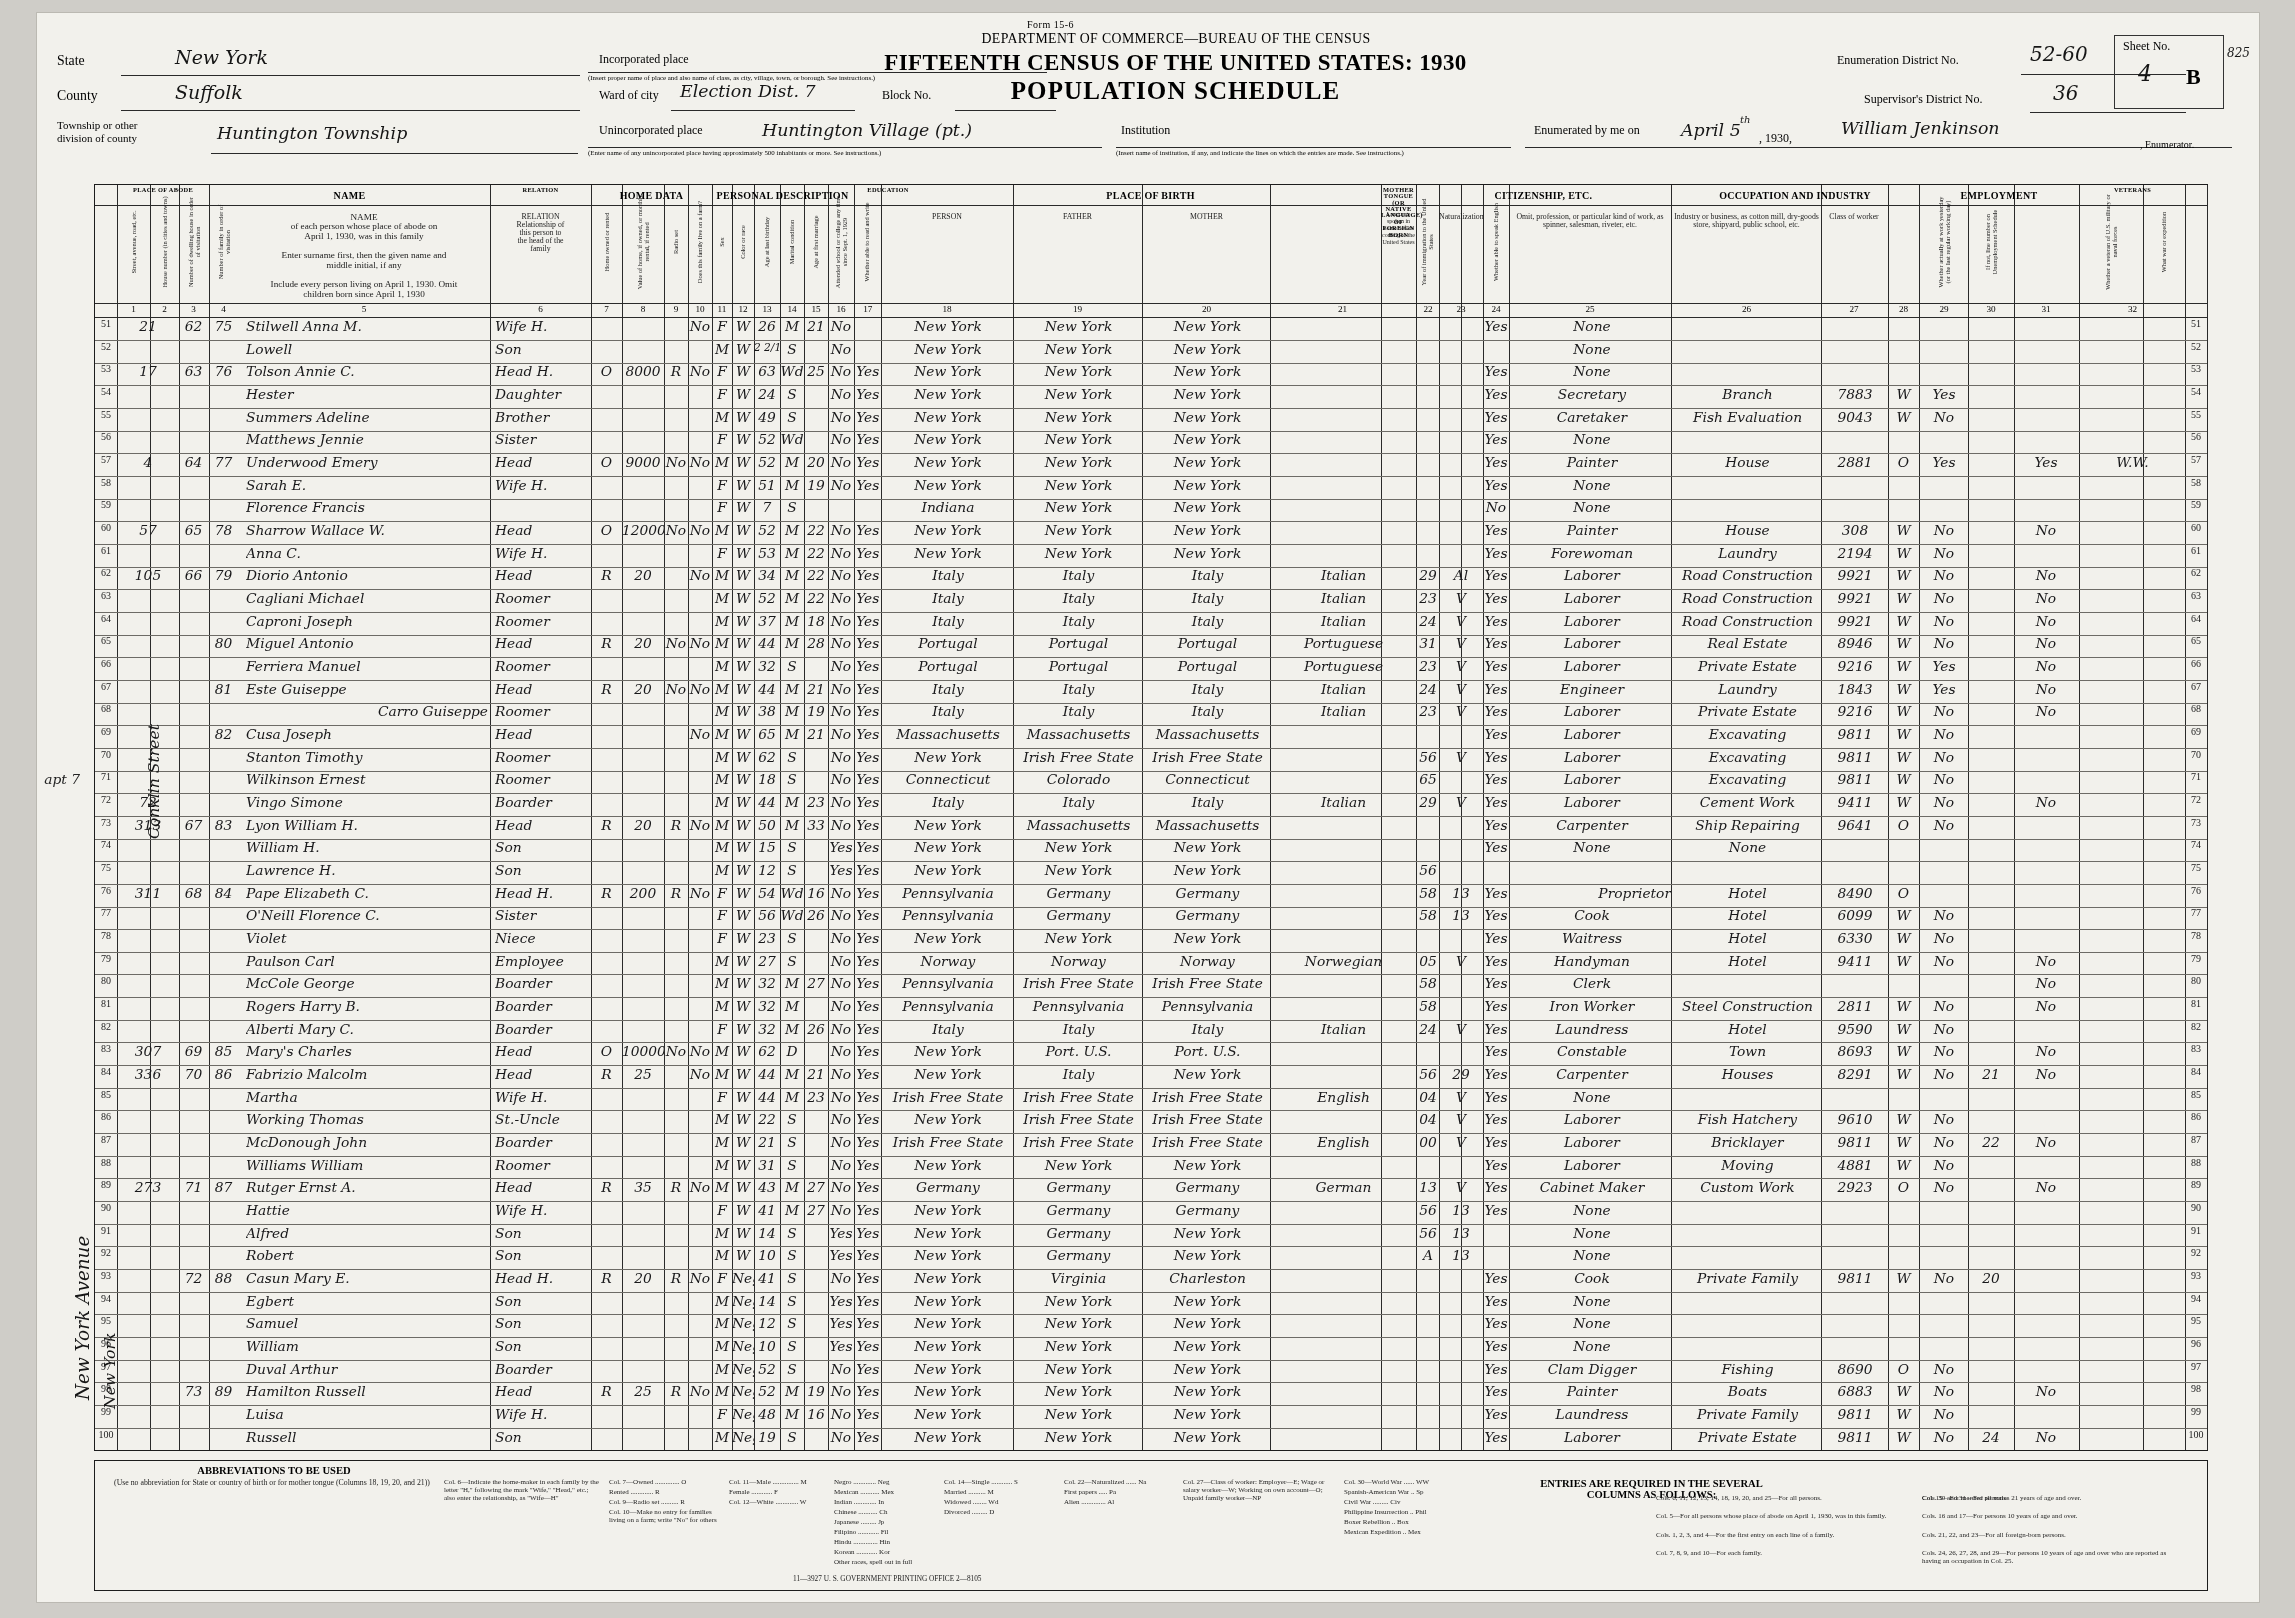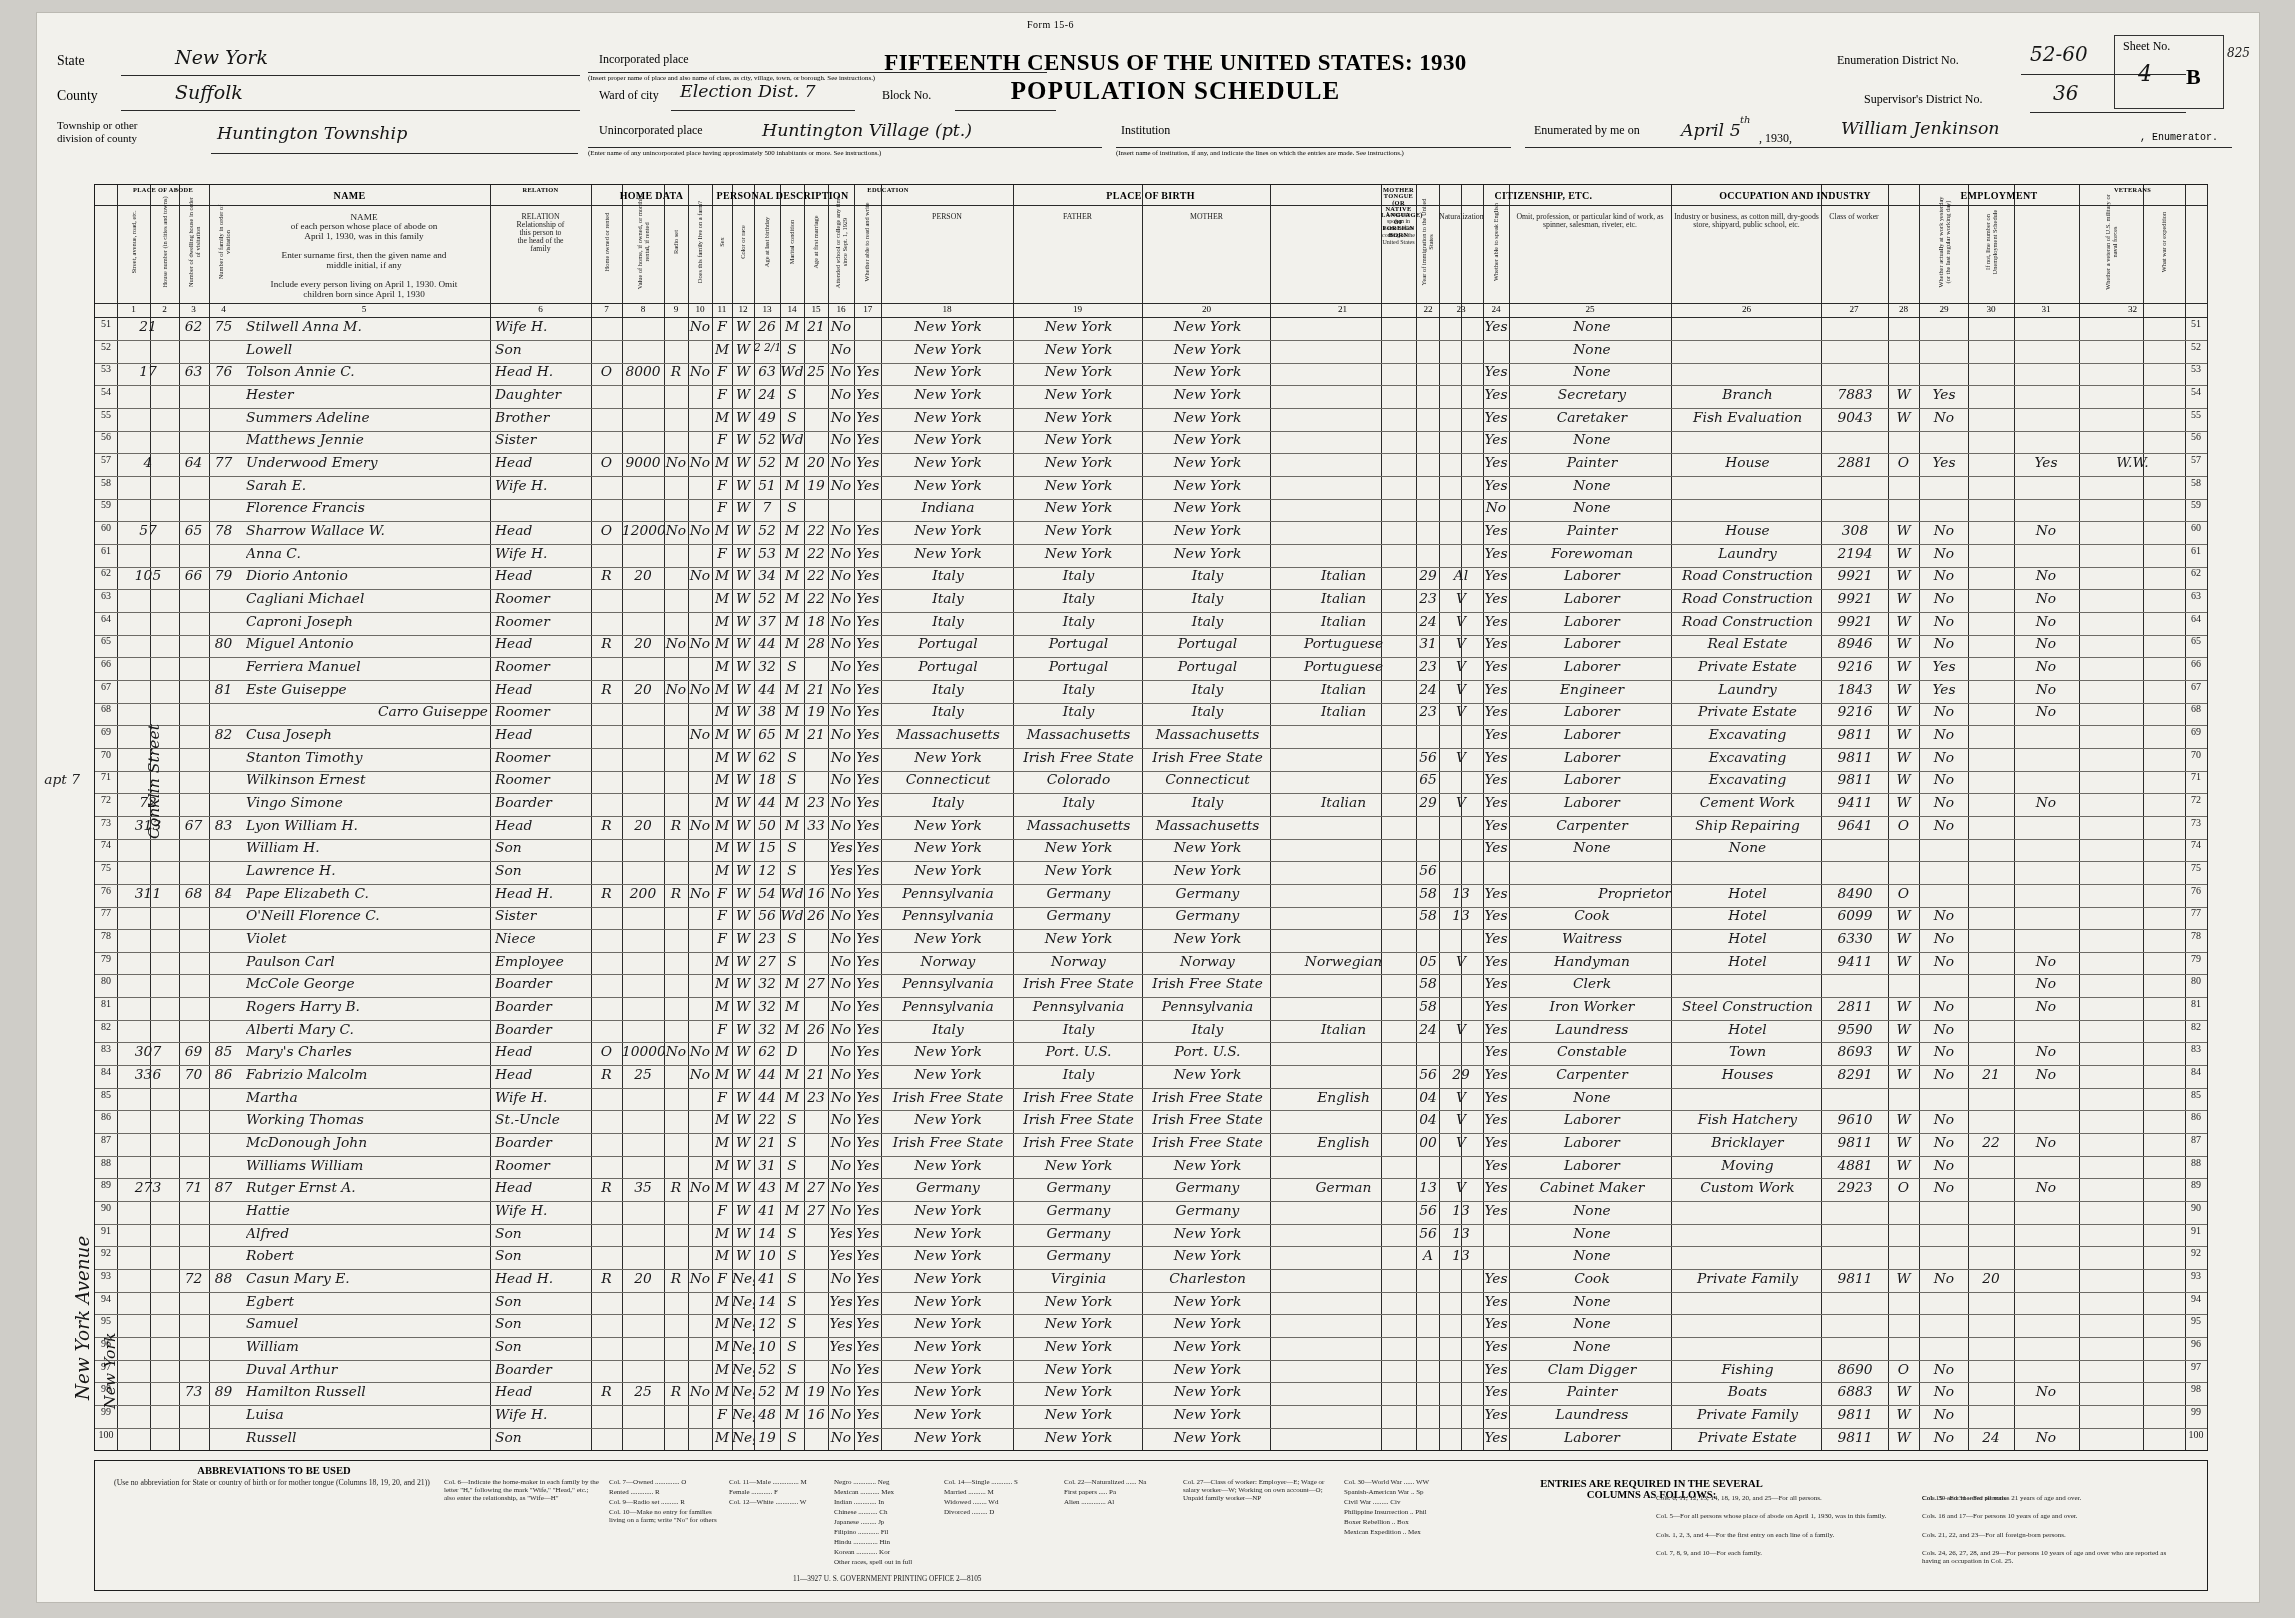--- a/index.html
+++ b/index.html
@@ -43,20 +43,21 @@
   .marknote{position:absolute;font-family:"DejaVu Serif",serif;font-style:italic;font-size:13.8px;color:#222;}
 </style>
 </head>
 <body>
 
 <div id="page">
   <div id="sheet">
 
     <div class="hdr">
       <div class="form-no">Form 15-6</div>
+      <div class="dept">DEPARTMENT OF COMMERCE—BUREAU OF THE CENSUS</div>
       <div class="title15">FIFTEENTH CENSUS OF THE UNITED STATES: 1930</div>
       <div class="title-pop">POPULATION SCHEDULE</div>
 
       <div class="lbl" style="left:20px;top:40px;">State</div>
       <div style="position:absolute;left:84px;top:62px;width:459px;border-bottom:1.1px solid #2a2a2a;"></div>
       <div class="hw" style="left:138px;top:33px;">New York</div>
 
       <div class="lbl" style="left:20px;top:75px;">County</div>
       <div style="position:absolute;left:84px;top:97px;width:459px;border-bottom:1.1px solid #2a2a2a;"></div>
       <div class="hw" style="left:138px;top:68px;">Suffolk</div>
@@ -97,21 +98,21 @@
       <div class="hw" style="left:2101px;top:48px;font-size:22px;">4</div>
       <div class="lbl" style="left:2149px;top:51px;font-size:22px;font-weight:bold;">B</div>
       <div class="hwsm" style="left:2190px;top:33px;font-size:12px;">825</div>
 
       <div class="lbl" style="left:1497px;top:110px;font-size:12px;">Enumerated by me on</div>
       <div style="position:absolute;left:1488px;top:134px;width:707px;border-bottom:1.1px solid #2a2a2a;"></div>
       <div class="hw" style="left:1644px;top:107px;font-size:17.4px;">April 5</div>
       <div class="hwsm" style="left:1703px;top:101px;font-size:10px;">th</div>
       <div class="lbl" style="left:1722px;top:118px;font-size:12px;">, 1930,</div>
       <div class="hw" style="left:1804px;top:105px;font-size:17.4px;">William Jenkinson</div>
-      <div class="lbl" style="left:2103px;top:119px;font-size:10px;font-family:Liberation Mono, monospace;">, Enumerator.</div>
+      <div class="lbl" style="left:2103px;top:126px;font-size:10px;">, Enumerator.</div>
     </div>
 
     <div id="tbl">
       <div class="grid" id="grid">
           <div class="vline" style="left: 22px;"></div>
           <div class="vline" style="left: 55px;"></div>
           <div class="vline" style="left: 84px;"></div>
           <div class="vline" style="left: 114px;"></div>
           <div class="vline" style="left: 395px;"></div>
           <div class="vline" style="left: 496px;"></div>

